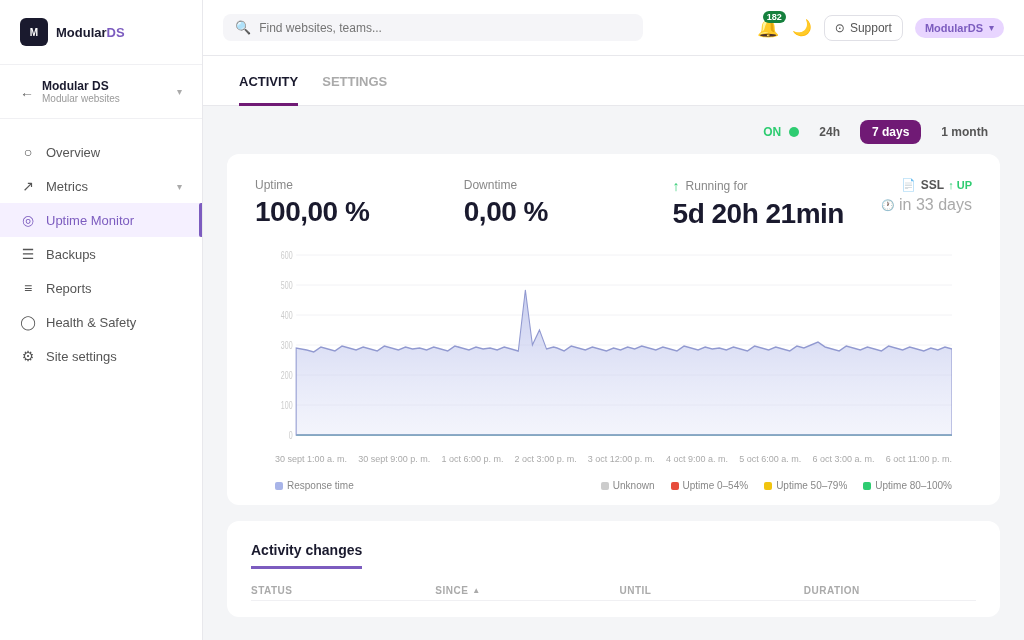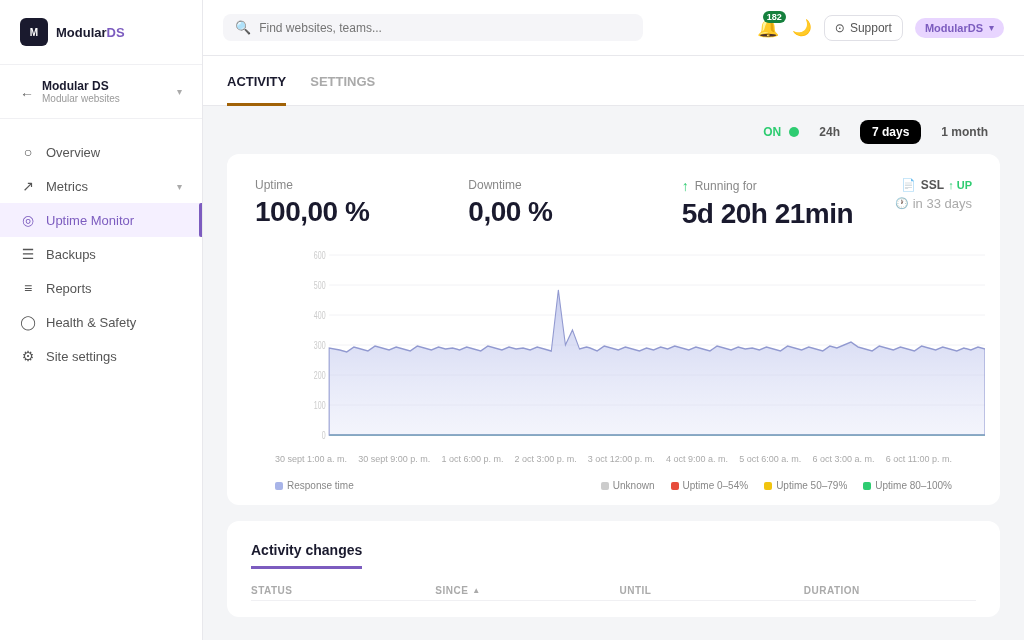--- a/index.html
+++ b/index.html
@@ -171,42 +171,43 @@
     .tab {
       padding: 18px 0 14px;
       font-size: 13px; font-weight: 600;
       color: #aaa;
       cursor: pointer;
       border-bottom: 3px solid transparent;
       margin-bottom: -1px;
     }
     .tab.active {
       color: #1a1a2e;
-      border-bottom: 3px solid #a16207;
+      border-bottom: 3px solid #701a75;
+      margin-left: 12px;
     }
 
     
     .stats-bar {
       display: flex; align-items: center; justify-content: flex-end;
       gap: 8px;
       padding: 14px 0 10px;
     }
     .on-label { font-size: 12px; font-weight: 700; color: #2ecc71; }
     .on-dot { width: 10px; height: 10px; background: #2ecc71; border-radius: 50%; }
     .time-btn {
       padding: 5px 12px;
       border-radius: 6px;
       font-size: 12px; font-weight: 600;
       cursor: pointer;
       background: transparent;
       border: none;
       color: #555;
     }
     .time-btn.active {
-      background: #000000;
+      background: #701a75;
       color: #fff;
       border-radius: 8px;
     }
 
     
     .stats-card-area {
       background: #fff;
       border-radius: 12px;
       padding: 24px 28px 0;
       margin-bottom: 0;
@@ -221,33 +222,32 @@
     .stat-value { font-size: 28px; font-weight: 800; color: #1a1a2e; letter-spacing: -0.5px; }
     .stat-running { display: flex; align-items: center; gap: 6px; }
     .running-arrow { color: #2ecc71; font-size: 14px; }
     .stat-ssl-area { margin-left: auto; text-align: right; }
     .ssl-row { display: flex; align-items: center; justify-content: flex-end; gap: 4px; margin-bottom: 4px; }
     .ssl-icon { font-size: 12px; color: #555; }
     .ssl-text { font-size: 12px; font-weight: 600; color: #555; }
     .ssl-up { color: #2ecc71; font-size: 11px; font-weight: 700; }
     .clock-row { display: flex; align-items: center; justify-content: flex-end; gap: 4px; }
     .clock-icon { font-size: 11px; color: #aaa; }
-    .clock-text { font-size: 13px; color: #aaa; text-align: center; }
+    .clock-text { font-size: 16px; color: #aaa; text-align: center; }
 
     
     .chart-area {
       background: #fff;
       border-radius: 0 0 12px 12px;
       padding: 10px 20px 0;
     }
     .chart-svg-wrap {
       width: 100%;
       height: 200px;
       position: relative;
-      margin-left: 33px;
     }
     .chart-axis-labels {
       display: flex; justify-content: space-between;
       padding: 4px 0 8px;
     }
     .axis-label { font-size: 9px; color: #aaa; }
     .chart-legend {
       display: flex; align-items: center; gap: 16px;
       padding: 8px 0 14px;
       font-size: 10px; color: #888;

